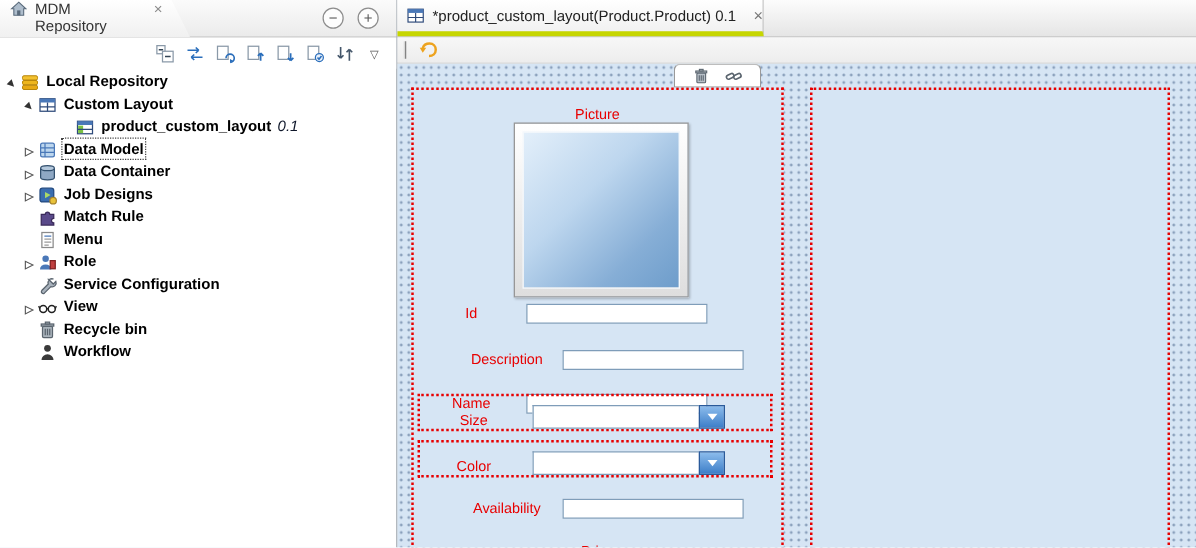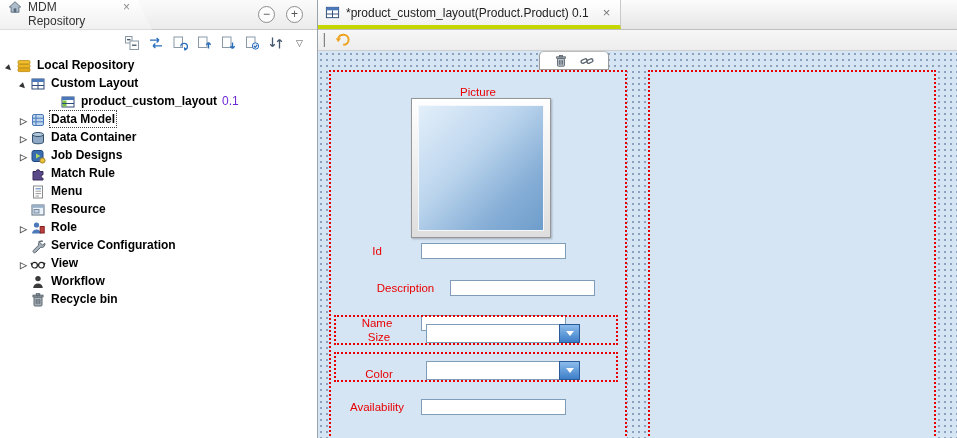--- a/index.html
+++ b/index.html
@@ -32,28 +32,28 @@
   .tree-row { height:18px; display:flex; align-items:flex-start; font-size:12px;
     font-weight:bold; color:#000; white-space:nowrap; }
   .lvl0 { padding-left:3px; } .lvl1 { padding-left:17px; } .lvl2 { padding-left:47px; }
   .expander { width:13px; height:18px; flex:none; display:inline-flex;
     align-items:center; justify-content:center; color:#333; }
   .expander.expanded::before { content:"▸"; font-size:10px; display:block; transform:rotate(45deg); }
   .expander.collapsed::before { content:"▷"; font-size:9px; color:#555; }
   .tree-icon { width:16px; height:16px; flex:none; margin-right:5px; }
   .tree-icon svg { width:16px; height:16px; display:block; }
   .row-plain .label { font-weight:bold; }
-  .version { font-weight:normal; color:#6d28d9; margin-left:5px; }
+  .version { font-weight:normal; color:#0f172a; margin-left:5px;font-style:italic; }
   .focused .label { outline:1px dotted #444; outline-offset:1px; }
 
   
   .editor { flex:1; display:flex; flex-direction:column; min-width:0; }
   .editor-tabbar { height:30px; flex:none; background:linear-gradient(#fcfcfc,#e5e5e5);
     border-bottom:1px solid #bfbfbf; display:flex; }
-  .editor-tab { display:flex; align-items:center; gap:6px; padding:0 10px 0 7px;
+  .editor-tab { display:flex; align-items:center; gap:6px; padding:0 0 0 7px;
     background:linear-gradient(#ffffff,#f1f1f1); border-right:1px solid #c9c9c9;
     border-bottom:4px solid #c6d600; font-size:12px; color:#222; }
   .editor-tab .tab-icon svg { width:15px; height:15px; display:block; }
   .editor-tab .tab-close { color:#777; font-size:13px; margin-left:8px; }
 
   .editor-toolbar { height:21px; flex:none; background:linear-gradient(#f7f7f7,#ededed);
     border-bottom:1px solid #cfcfcf; display:flex; align-items:center; padding-left:3px; gap:6px; }
   .grip { width:4px; height:14px; border-left:2px ridge #d8d8d8; margin-left:2px; }
   .undo-btn { width:20px; height:18px; display:flex; align-items:center; justify-content:center; }
 
@@ -77,21 +77,21 @@
     font-size:11px; padding:0 2px; font-family:"Liberation Sans",sans-serif; }
 
   .picture-row { top:14px; height:160px;flex-direction:column; }
   .img-frame { margin-left:5px; width:140px; height:140px; padding:6px;
     background:linear-gradient(#ffffff,#dedede); border:1px solid #979797;
     box-shadow:1px 1px 2px rgba(0,0,0,.25); }
   .img-inner { width:100%; height:100%; border:1px solid #f4f8fc;
     background:linear-gradient(135deg,#e3effa 0%,#bdd6ee 40%,#86aed6 75%,#6e9dcb 100%); }
 
   .id-row { top:171px; } .name-row { top:195px;margin-top:48px; } .desc-row { top:208px;justify-content:center; }
-  .avail-row { top:327px; } .price-row { top:364px;flex-direction:column; }
+  .avail-row { top:327px;justify-content:center; } .price-row { top:364px;flex-direction:column; }
 
   .sub-region { position:absolute; left:3px; width:284px; border:2px dotted #e80000;
     display:flex; align-items:flex-end; }
   .size-region { top:243px; height:30px; }
   .color-region { top:280px; height:30px; }
   .sub-region .flabel { width:86px; }
 
   .dropdown { display:flex; width:154px; height:19px; margin-left:4px; }
   .dd-field { flex:1; border:1px solid #7f9db9; border-right:none; background:#fff; }
   .dd-btn { width:21px; flex:none; background:linear-gradient(#8cbcec,#3d7ec8);
@@ -267,31 +267,20 @@
               <rect x="3.5" y="2" width="9" height="12" fill="#fff" stroke="#8a8a8a"></rect>
               <line x1="5.5" y1="4.8" x2="11" y2="4.8" stroke="#4a78b8"></line>
               <line x1="5.5" y1="7.2" x2="11" y2="7.2" stroke="#9a9a9a"></line>
               <line x1="5.5" y1="9.6" x2="11" y2="9.6" stroke="#9a9a9a"></line>
               <line x1="5.5" y1="12" x2="9" y2="12" stroke="#9a9a9a"></line>
             </svg>
         </span>
         <span class="label">Menu</span>
       </div>
 
-      <div class="tree-row lvl1">
-        <span class="expander none"></span>
-        <span class="tree-icon">
-          <svg viewBox="0 0 16 16">
-              <rect x="2" y="3" width="12" height="10" fill="#eaf1f8" stroke="#5a6b7c"></rect>
-              <rect x="2" y="3" width="12" height="2.8" fill="#9ab0c8"></rect>
-              <rect x="4" y="7.5" width="5" height="3.5" fill="#c8d8e8" stroke="#7a8ba0"></rect>
-            </svg>
-        </span>
-        <span class="label">Resource</span>
-      </div>
 
       <div class="tree-row lvl1">
         <span class="expander collapsed"></span>
         <span class="tree-icon">
           <svg viewBox="0 0 16 16">
               <circle cx="6.5" cy="5" r="2.6" fill="#4a78b8"></circle>
               <path d="M2 13.5 a4.5 4 0 0 1 9 0 Z" fill="#4a78b8"></path>
               <rect x="10.2" y="6.5" width="4" height="6.5" fill="#c04040" stroke="#802020"></rect>
             </svg>
         </span>
@@ -314,46 +303,46 @@
         <span class="tree-icon">
           <svg viewBox="0 0 16 16">
               <circle cx="4.6" cy="9.2" r="2.8" fill="none" stroke="#222" stroke-width="1.2"></circle>
               <circle cx="11.4" cy="9.2" r="2.8" fill="none" stroke="#222" stroke-width="1.2"></circle>
               <path d="M7.4 9 a1.3 1 0 0 1 1.2 0" fill="none" stroke="#222" stroke-width="1.1"></path>
               <line x1="1.8" y1="9" x2="1" y2="6.8" stroke="#222" stroke-width="1.1"></line>
               <line x1="14.2" y1="9" x2="15" y2="6.8" stroke="#222" stroke-width="1.1"></line>
             </svg>
         </span>
         <span class="label">View</span>
-      </div>
-
-      <div class="tree-row lvl1">
-        <span class="expander none"></span>
-        <span class="tree-icon">
-          <svg viewBox="0 0 16 16">
-              <circle cx="8" cy="4.6" r="2.7" fill="#3a3a3a"></circle>
-              <path d="M3.2 14 a4.8 4.6 0 0 1 9.6 0 Z" fill="#3a3a3a"></path>
-            </svg>
-        </span>
-        <span class="label">Workflow</span>
       </div>
 
       <div class="tree-row lvl1">
         <span class="expander none"></span>
         <span class="tree-icon">
           <svg viewBox="0 0 16 16">
               <rect x="4" y="5" width="8" height="9" rx="1" fill="#aab4bc" stroke="#5a646e"></rect>
               <rect x="3" y="3.2" width="10" height="1.7" fill="#aab4bc" stroke="#5a646e"></rect>
               <rect x="6.3" y="1.7" width="3.4" height="1.5" fill="#aab4bc" stroke="#5a646e"></rect>
               <line x1="6.2" y1="7" x2="6.2" y2="12.2" stroke="#5a646e"></line>
               <line x1="8" y1="7" x2="8" y2="12.2" stroke="#5a646e"></line>
               <line x1="9.8" y1="7" x2="9.8" y2="12.2" stroke="#5a646e"></line>
             </svg>
         </span>
         <span class="label">Recycle bin</span>
+      </div>
+
+      <div class="tree-row lvl1">
+        <span class="expander none"></span>
+        <span class="tree-icon">
+          <svg viewBox="0 0 16 16">
+              <circle cx="8" cy="4.6" r="2.7" fill="#3a3a3a"></circle>
+              <path d="M3.2 14 a4.8 4.6 0 0 1 9.6 0 Z" fill="#3a3a3a"></path>
+            </svg>
+        </span>
+        <span class="label">Workflow</span>
       </div>
 
     </div>
   </div>
 
   <div class="editor">
     <div class="editor-tabbar">
       <div class="editor-tab">
         <span class="tab-icon">
           <svg viewBox="0 0 16 16">

